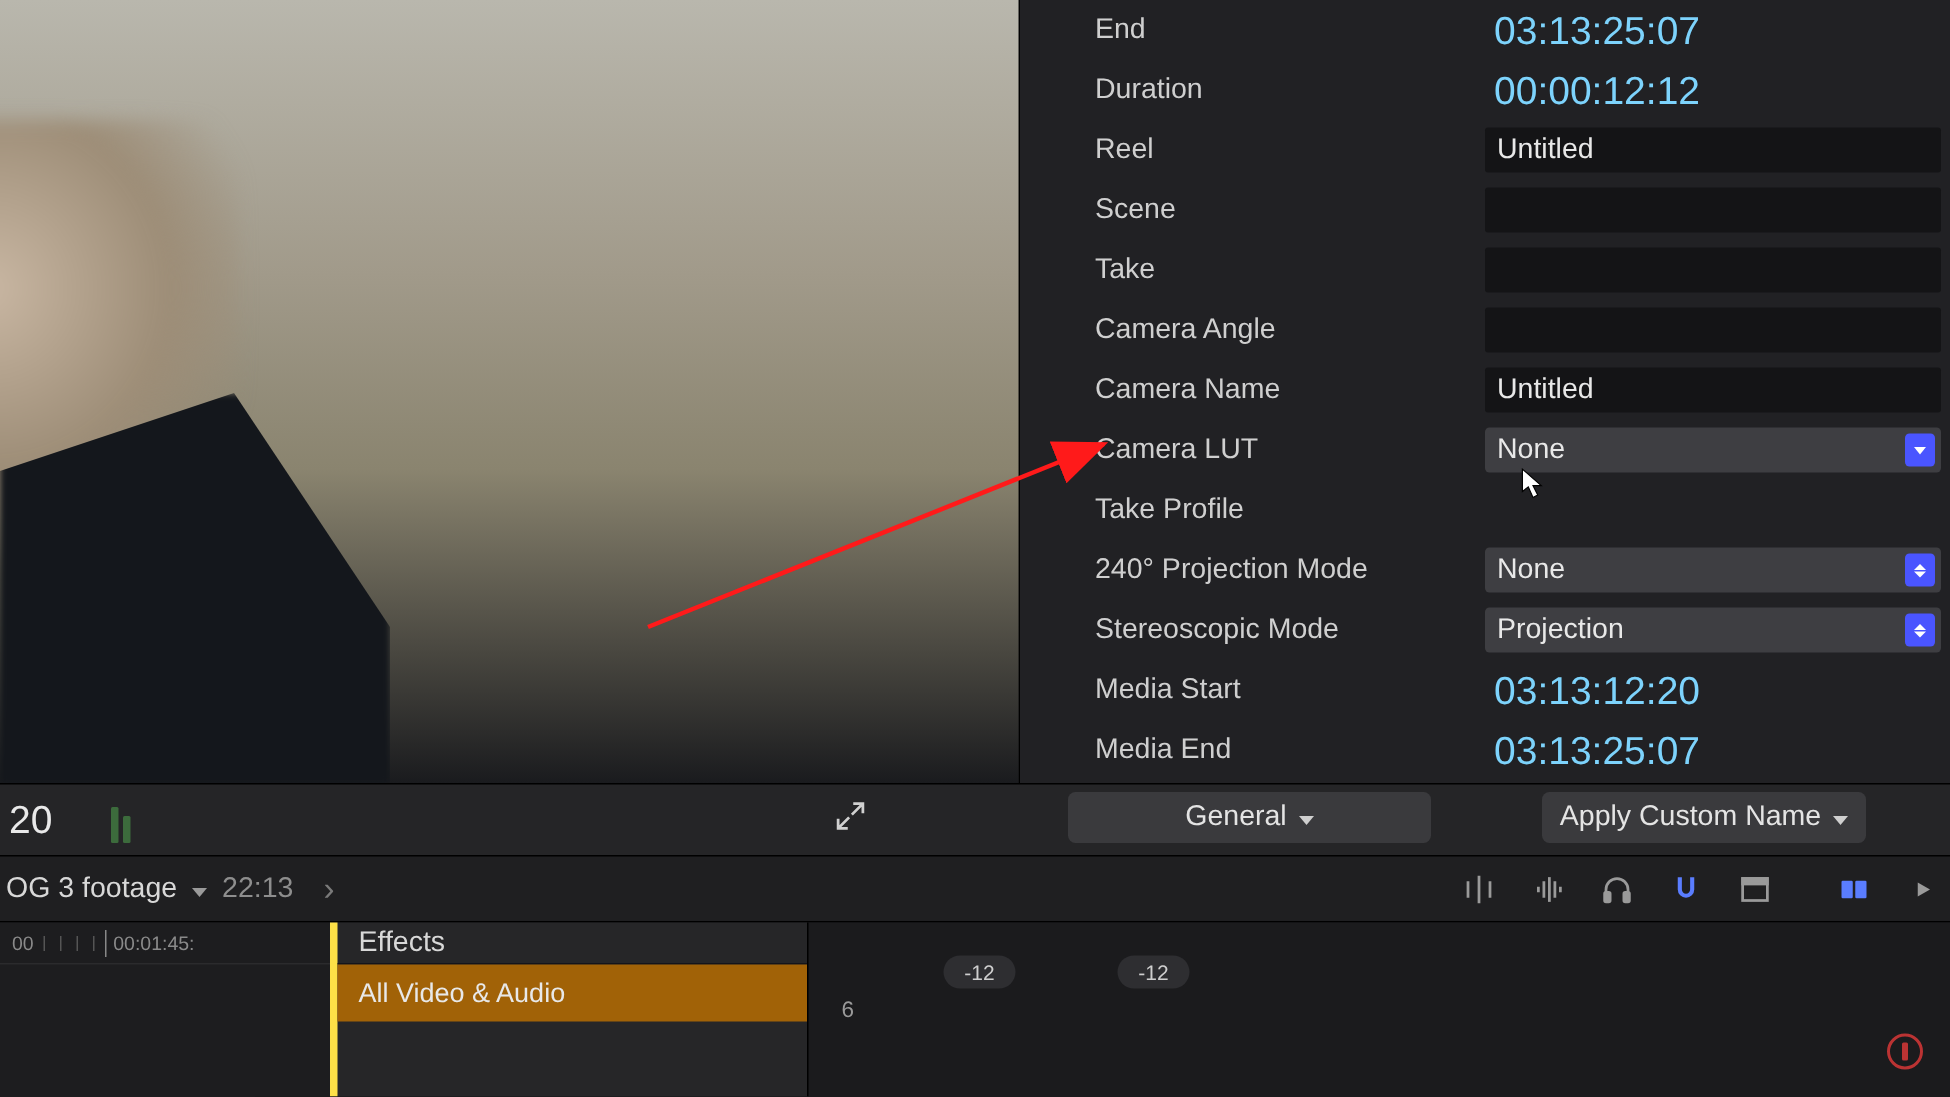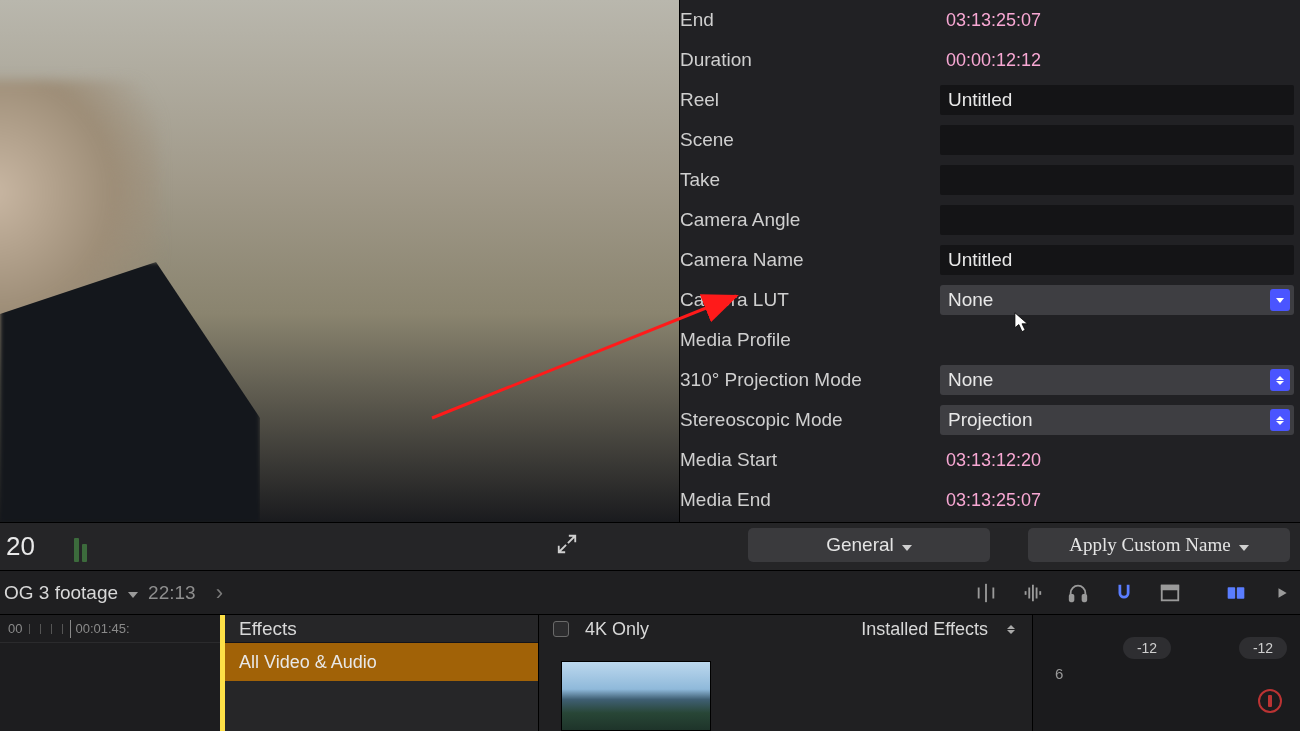--- a/index.html
+++ b/index.html
@@ -47,30 +47,31 @@
     flex: 1;
     background: #212124;
     border-left: 1px solid #000;
     padding-top: 0;
     overflow: hidden;
   }
   .prop-row {
     display: flex;
     align-items: center;
     height: 40px;
+    padding-left: 50px;
   }
   .prop-label {
     width: 260px;
     color: #cfcfcf;
     font-size: 19px;
   }
   .prop-value {
     flex: 1;
-    color: #f9a8d4;
-    font-size: 18px;
+    color: #7dd3fc;
+    font-size: 26px;
     padding-left: 6px;
   }
   .text-input {
     flex: 1;
     margin-right: 6px;
     background: #141416;
     color: #e8e8e8;
     border: none;
     height: 30px;
     padding: 0 8px;
@@ -375,26 +376,26 @@
 
     <div class="prop-row">
       <div class="prop-label">Camera LUT</div>
       <div class="dropdown single">
         <span>None</span>
         <span class="arrow"></span>
       </div>
     </div>
 
     <div class="prop-row">
-      <div class="prop-label">Media Profile</div>
+      <div class="prop-label">Take Profile</div>
       <div class="prop-value"></div>
     </div>
 
     <div class="prop-row">
-      <div class="prop-label">310° Projection Mode</div>
+      <div class="prop-label">240° Projection Mode</div>
       <div class="dropdown double">
         <span>None</span>
         <span class="arrow"></span>
       </div>
     </div>
 
     <div class="prop-row">
       <div class="prop-label">Stereoscopic Mode</div>
       <div class="dropdown double">
         <span>Projection</span>
@@ -422,25 +423,25 @@
       <span></span>
     </div>
   <div class="expand-icon">
     <svg width="22" height="22" viewBox="0 0 24 24" fill="none" stroke="currentColor" stroke-width="2">
       <path d="M14 3h7v7M10 21H3v-7M21 3l-8 8M3 21l8-8"></path>
     </svg>
   </div>
   <div style="width:706px"></div>
 </div>
 
-<div style="position:absolute;left:748px;top:528px;width:242px;" class="pill-btn">
+<div style="position:absolute;left:712px;top:528px;width:242px;" class="pill-btn">
   <span>General</span>
     <span class="chev"></span>
 </div>
-<div style="position:absolute;left:1028px;top:528px;width:262px;font-family:Liberation Serif, serif;" class="pill-btn">
+<div style="position:absolute;left:1028px;top:528px;width:216px;" class="pill-btn">
   <span>Apply Custom Name</span>
     <span class="chev"></span>
 </div>
 
 <div class="crumbbar">
   <span class="proj">OG 3 footage</span>
   <span class="chev"></span>
   <span class="dur">22:13</span>
   <span class="fwd">›</span>
 
@@ -504,30 +505,20 @@
       <span style="width:1px;height:18px;background:#888;"></span>
       <span>00:01:45:</span>
     </div>
   </div>
 
   <div class="fx-col">
     <div class="fx-header">Effects</div>
     <div class="fx-row">All Video &amp; Audio</div>
   </div>
 
-  <div class="browser-col">
-    <div class="browser-header">
-      <span class="chk"></span>
-      <span class="lbl">4K Only</span>
-      <span class="spacer"></span>
-      <span class="lbl">Installed Effects</span>
-      <span class="updn"></span>
-    </div>
-    <div class="thumb"></div>
-  </div>
 
   <div class="audio-col">
     <div class="db-label" style="left:90px;">-12</div>
     <div class="db-label" style="left:206px;">-12</div>
     <div class="scale-6">6</div>
     <div class="rec-dot"></div>
   </div>
 </div>
 
 <svg class="annotation-svg" width="1300" height="731">

